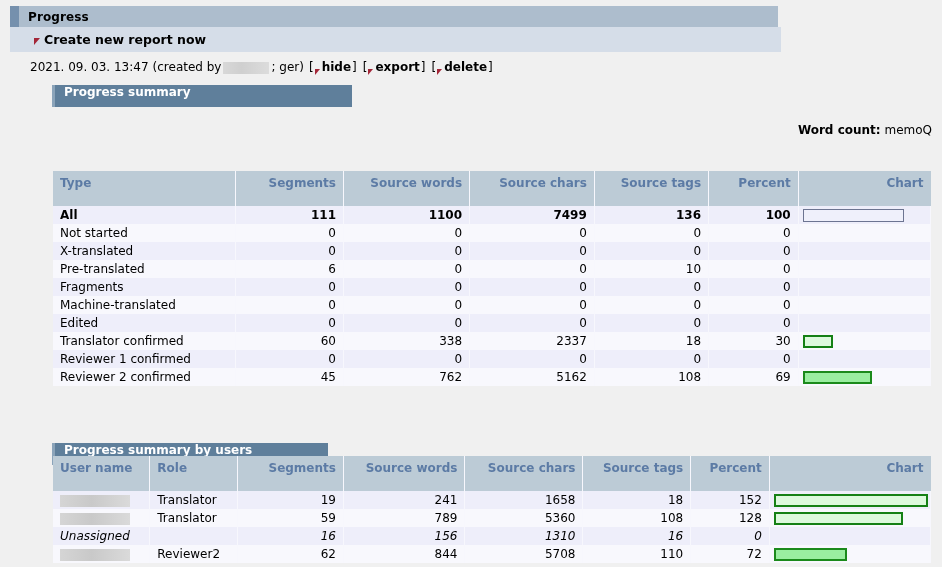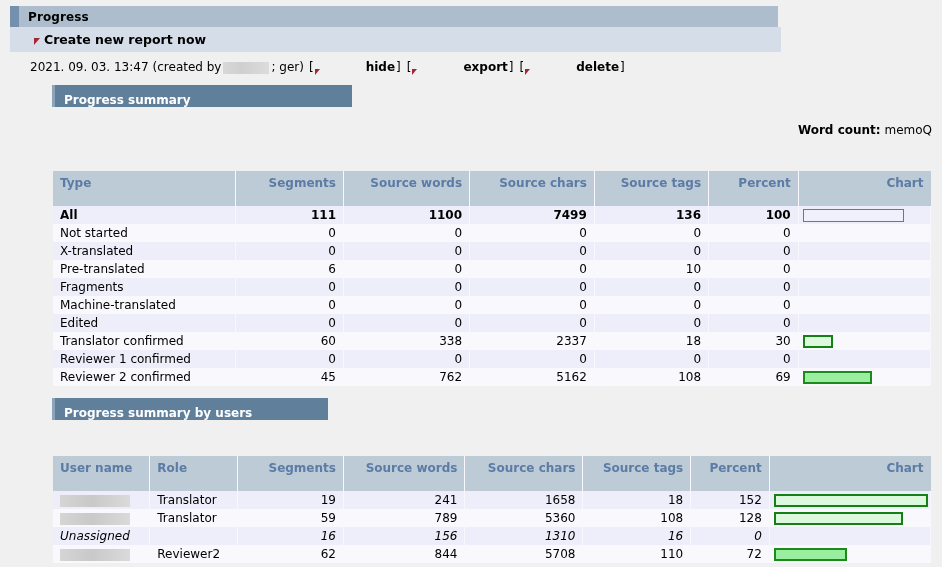--- a/index.html
+++ b/index.html
@@ -60,34 +60,34 @@
     font-size: 12px; color: #000; white-space: nowrap;
     display: flex; align-items: flex-end;
   }
   .redact {
     display: inline-block;
     background: linear-gradient(90deg,#d8d8d8,#cfcfcf 40%,#dcdcdc);
     filter: blur(0.4px);
     vertical-align: middle;
   }
   .meta-line .redact { width: 46px; height: 12px; margin: 0 2px; }
-  .meta-line .lnk { font-weight: bold; color: #000; cursor: pointer; margin-left: 44px; }
+  .meta-line .lnk { font-weight: bold; color: #000; cursor: pointer; }
   .meta-line .brk { margin: 0 1px; }
 
   
   .banner {
     position: absolute; height: 22px; background: #5f7f9b;
-    display: flex; align-items: flex-end;
+    display: flex; align-items: flex-start;
     box-shadow: inset 3px 0 0 #8ba4ba;
   }
   .banner span {
     margin-left: 12px; color: #ffffff; font-weight: bold; font-size: 12px;
   }
   #banner1 { left: 52px; top: 85px; width: 300px; }
-  #banner2 { left: 52px; top: 398px; width: 276px; }
+  #banner2 { left: 52px; top: 443px; width: 276px; }
 
   
   .wc {
     position: absolute; right: 10px; top: 122px;
     text-align: right; font-size: 12px; line-height: 16px;
   }
   .wc b { font-weight: bold; }
 
   
   table.rep {

